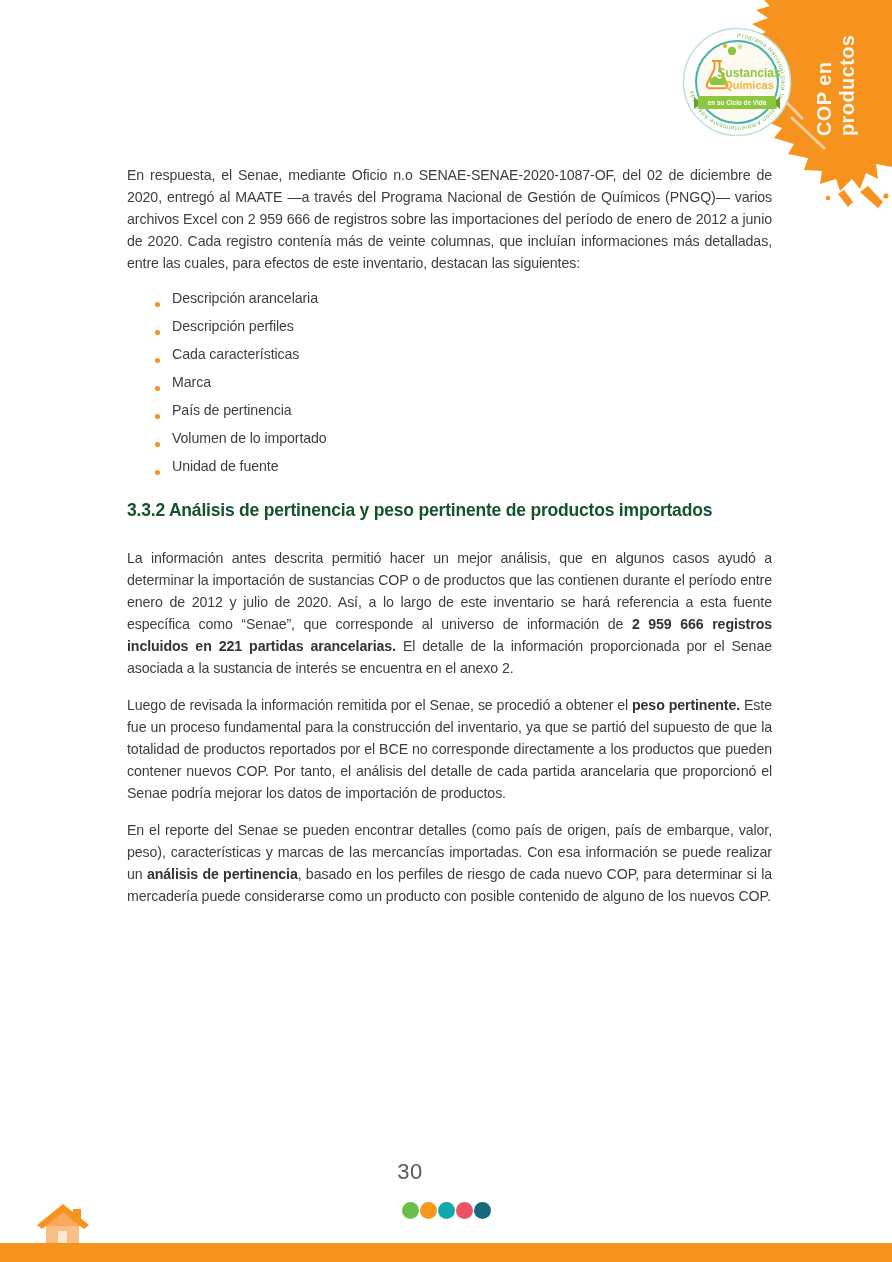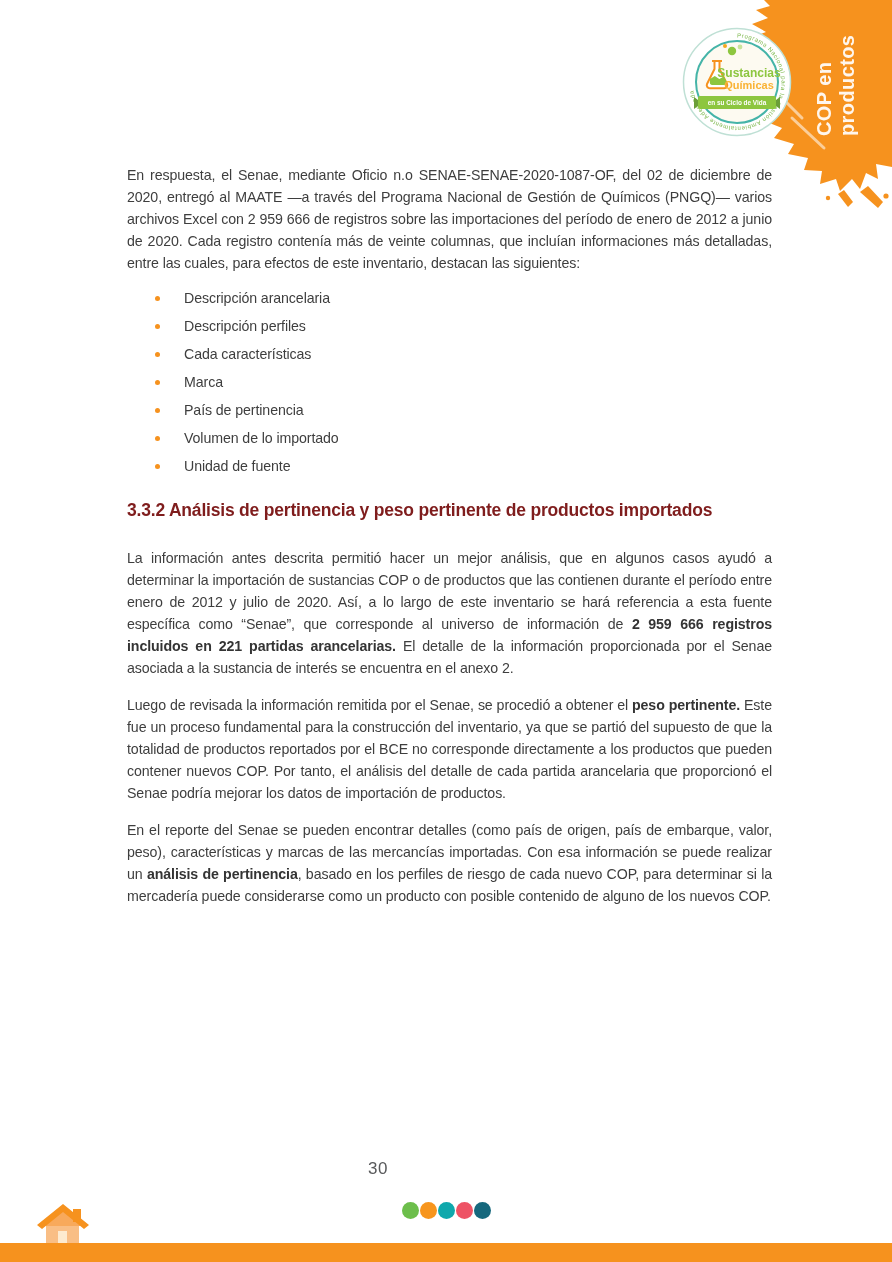--- a/index.html
+++ b/index.html
@@ -20,31 +20,31 @@
 
   
   .content {
     position:absolute; left:127px; top:150px; width:645px;
     color:#3e3e3e; font-size:14.2px; line-height:22px;
     letter-spacing:-0.1px; text-align:justify;
   }
   .content p { margin:14px 0 15px 0; }
   .content b { font-weight:bold; color:#343434; }
   ul.bullets { list-style:none; margin:10px 0 8px 0; padding:0 0 0 28px; }
-  ul.bullets li { display:flex; align-items:center; margin-bottom:10px; line-height:18px; text-align:left;gap:12px; }
+  ul.bullets li { display:flex; align-items:flex-end; margin-bottom:10px; line-height:18px; text-align:left; }
   ul.bullets .dot { width:5px; height:5px; border-radius:50%; background:#f6921e; margin-right:12px; flex:none; }
   h2.section {
-    color:#7f1d1d; font-size:17.5px; font-weight:bold;
+    color:#14532d; font-size:17.5px; font-weight:bold;
     margin:24px 0 26px 0; letter-spacing:-0.2px; text-align:left;
   }
 
   
   .page-number {
     position:absolute; top:1159px; left:0; width:756px; text-align:center;
-    color:#58595b; font-size:17px; font-weight:normal; letter-spacing:0.5px;
+    color:#58595b; font-size:22px; font-weight:normal; letter-spacing:0.5px;padding-left:32px;
   }
   .footer-dots { position:absolute; top:1202px; left:0; width:892px; display:flex; justify-content:center; gap:1px; }
   .footer-dots span { width:17px; height:17px; border-radius:50%; display:block; }
   .house { position:absolute; left:37px; top:1204px; width:52px; height:40px; }
   .bottom-bar { position:absolute; left:0; bottom:0; width:892px; height:19px; background:#f6921e; }
 </style>
 </head>
 <body>
 
 <div class="page">

